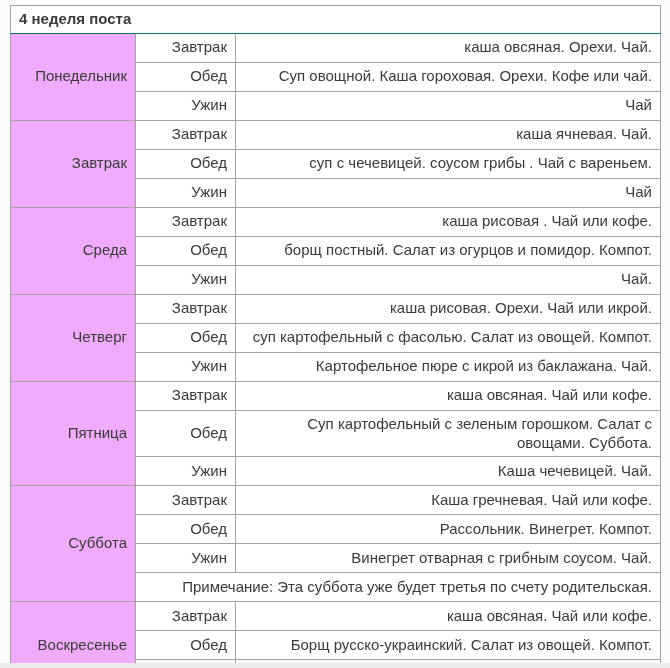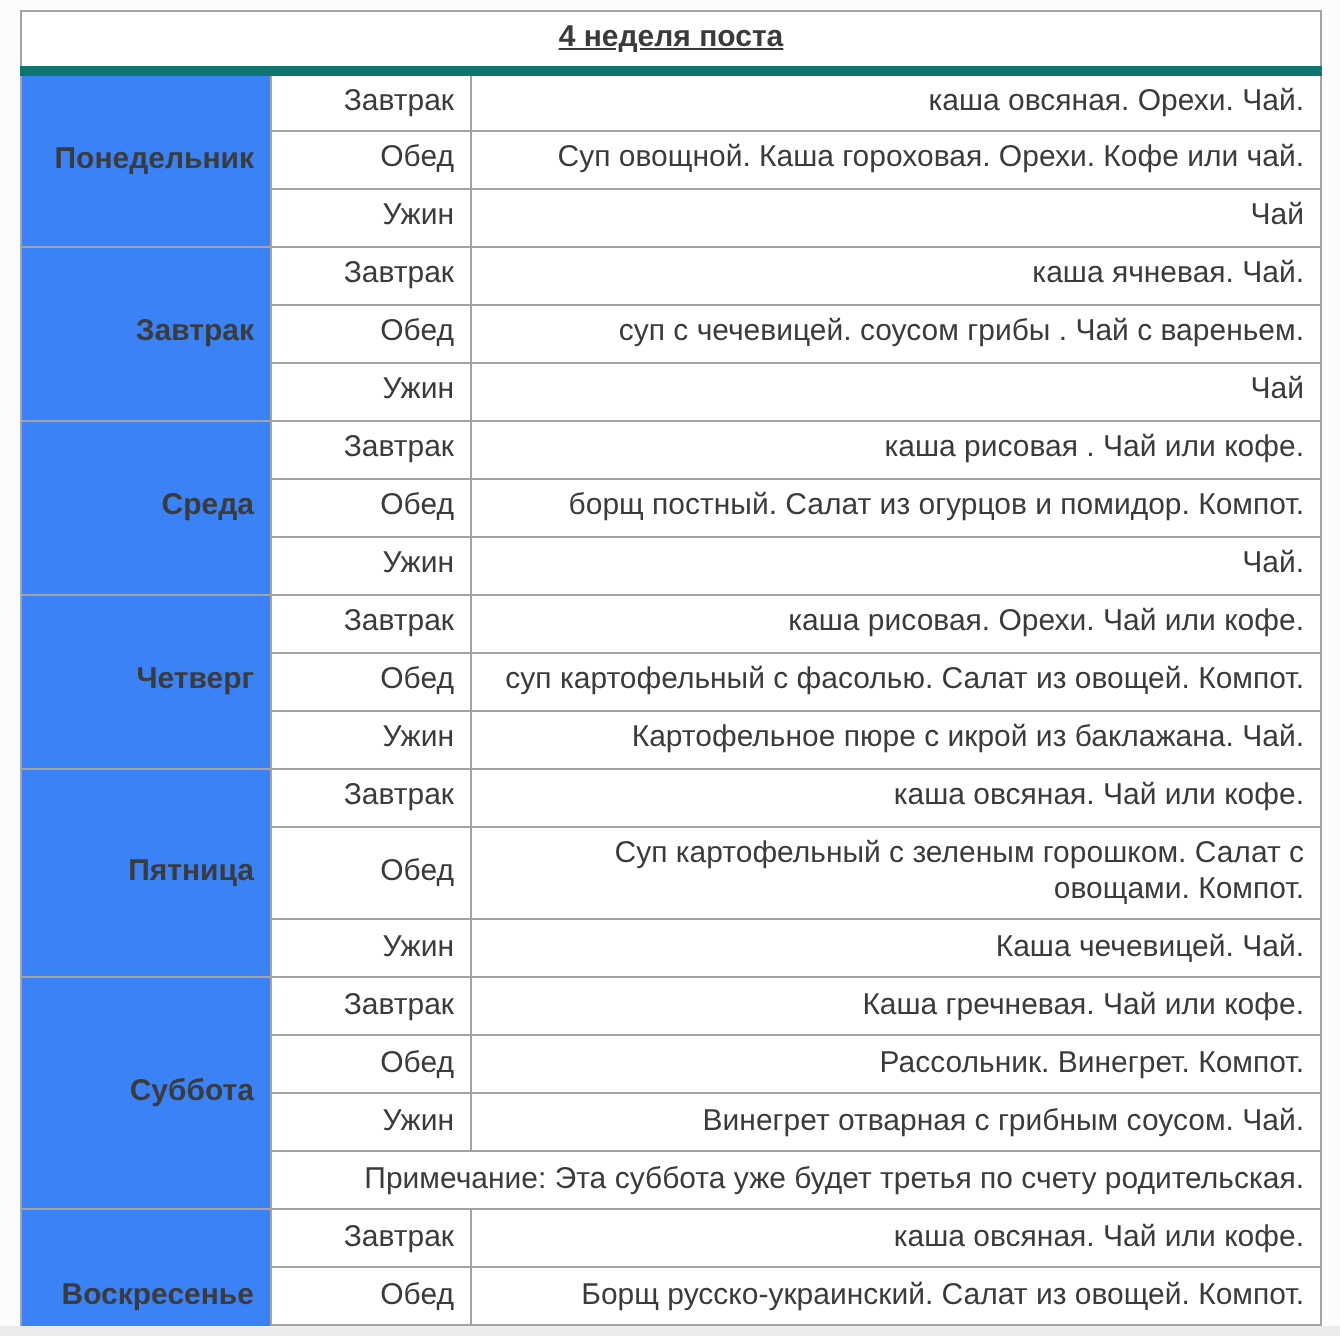--- a/index.html
+++ b/index.html
@@ -26,27 +26,26 @@
     border: 1px solid #a3a3a3;
     font-size: 15px;
     color: #3b3b3b;
     padding: 4px 8px;
     vertical-align: middle;
     text-align: right;
     line-height: 1.25;
   }
   .menu-table thead th {
     font-weight: bold;
-    text-align: center;
+    text-align: left;
     height: 18px;
-    border-bottom: 5px solid #0f766e;
-    text-decoration: underline;
+    border-bottom: 1px solid #0f766e;
   }
   .menu-table tbody tr { height: 29px; }
-  .cell-day  { background: #3b82f6; font-weight: bold; }
+  .cell-day  { background: #f0abfc; }
   .cell-menu { padding-right: 14px; }
   .cell-note .note-label { }
   .bottom-strip {
     position: absolute;
     left: 0;
     bottom: 0;
     width: 670px;
     height: 5px;
     background: #ebebeb;
   }
@@ -105,39 +104,39 @@
       <td class="cell-menu">борщ постный. Салат из огурцов и помидор. Компот.</td>
     </tr>
     <tr>
       <td class="cell-meal">Ужин</td>
       <td class="cell-menu">Чай.</td>
     </tr>
 
     <tr>
       <td rowspan="3" class="cell-day">Четверг</td>
       <td class="cell-meal">Завтрак</td>
-      <td class="cell-menu">каша рисовая. Орехи. Чай или кофе.</td>
+      <td class="cell-menu">каша рисовая. Орехи. Чай или икрой.</td>
     </tr>
     <tr>
       <td class="cell-meal">Обед</td>
       <td class="cell-menu">суп картофельный с фасолью. Салат из овощей. Компот.</td>
     </tr>
     <tr>
       <td class="cell-meal">Ужин</td>
       <td class="cell-menu">Картофельное пюре с икрой из баклажана. Чай.</td>
     </tr>
 
     <tr>
       <td rowspan="3" class="cell-day">Пятница</td>
       <td class="cell-meal">Завтрак</td>
       <td class="cell-menu">каша овсяная. Чай или кофе.</td>
     </tr>
     <tr>
       <td class="cell-meal">Обед</td>
-      <td class="cell-menu">Суп картофельный с зеленым горошком. Салат с овощами. Компот.</td>
+      <td class="cell-menu">Суп картофельный с зеленым горошком. Салат с овощами. Суббота.</td>
     </tr>
     <tr>
       <td class="cell-meal">Ужин</td>
       <td class="cell-menu">Каша чечевицей.  Чай.</td>
     </tr>
 
     <tr>
       <td rowspan="4" class="cell-day">Суббота</td>
       <td class="cell-meal">Завтрак</td>
       <td class="cell-menu">Каша гречневая. Чай или кофе.</td>

